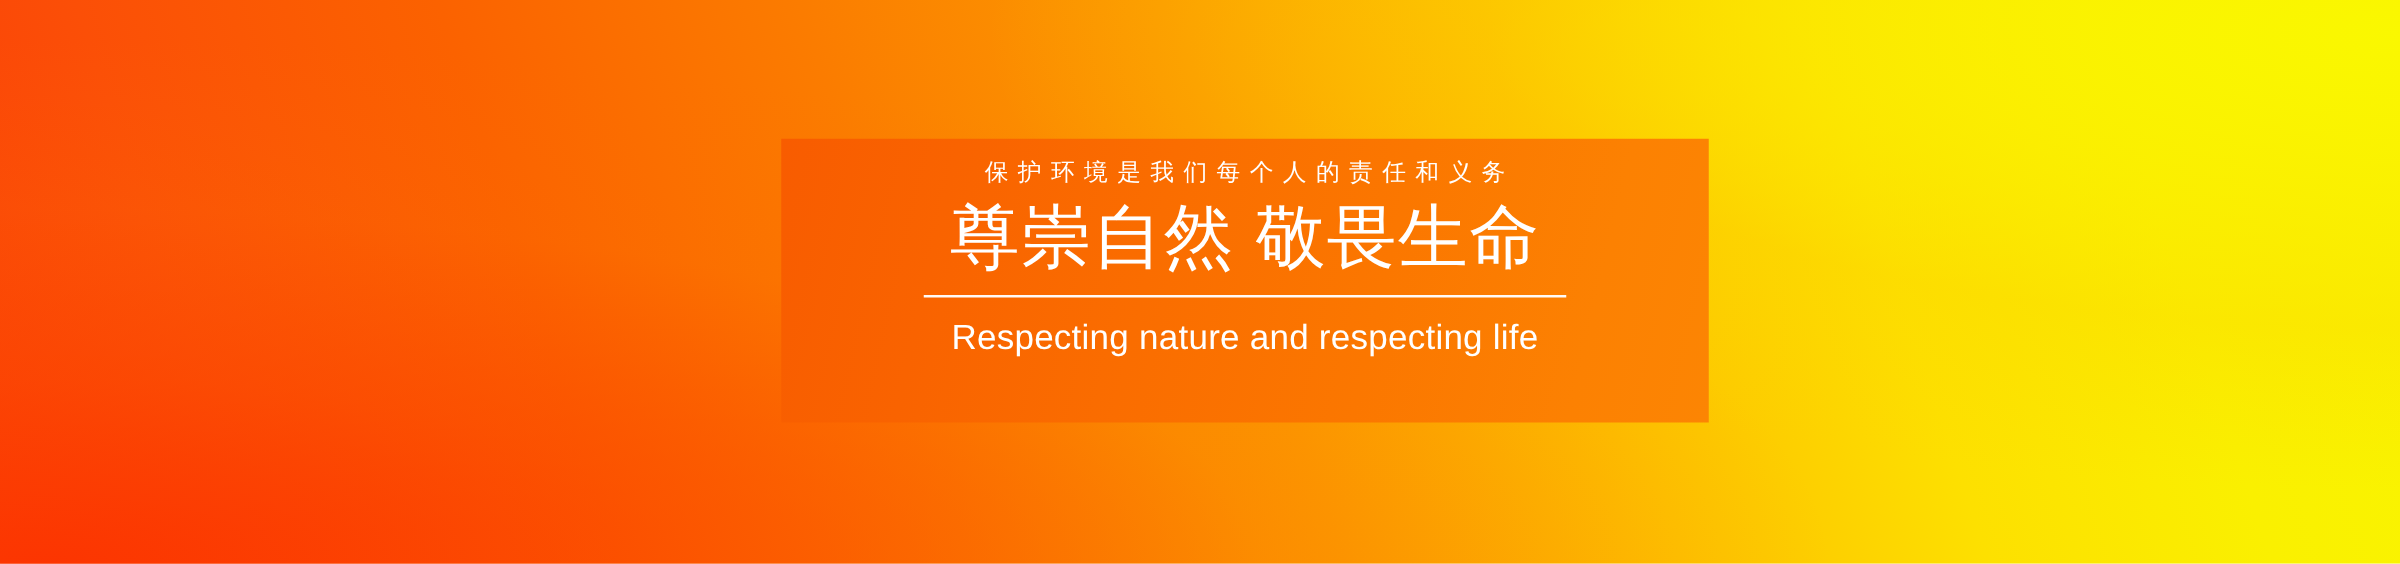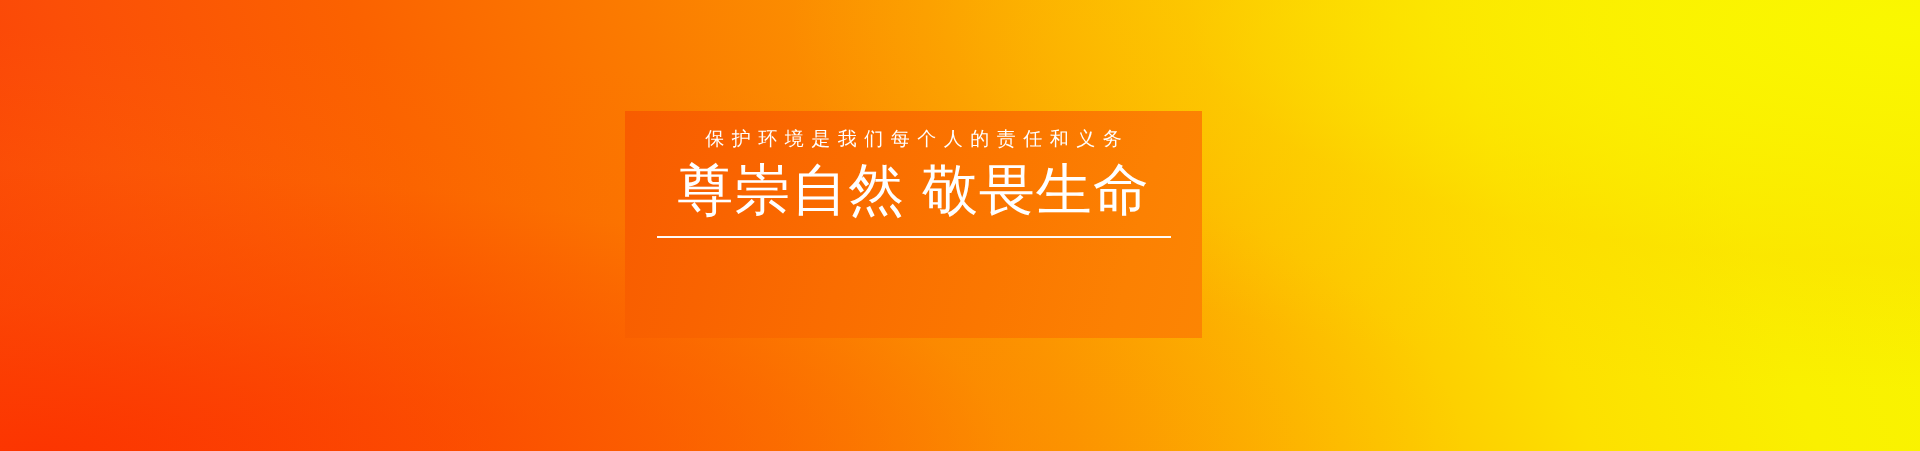--- a/index.html
+++ b/index.html
@@ -52,21 +52,21 @@
         rgba(251, 240, 0, 0.72) 20%,
         rgba(252, 214, 0, 0.34) 40%,
         rgba(253, 180, 0, 0.0) 62%);
   }
 
   
   .panel {
     position: absolute;
     left: 625px;
     top: 111px;
-    width: 577px;
+    width: 742px;
     height: 227px;
     background: linear-gradient(103deg,
         #f85c00 0%,
         #f96300 18%,
         #fa6d00 40%,
         #fb7700 64%,
         #fc8102 86%,
         #fc8503 100%);
     box-sizing: border-box;
     display: flex;
@@ -136,17 +136,18 @@
 
   <div class="panel">
     <div class="panel-inner">
 
       <div class="subtitle">保护环境是我们每个人的责任和义务</div>
 
       <div class="headline">尊崇自然 敬畏生命</div>
 
       <div class="divider"></div>
 
+      <div class="english">Respecting nature and respecting life</div>
 
     </div>
   </div>
 
 </div>
 
 </body></html>

